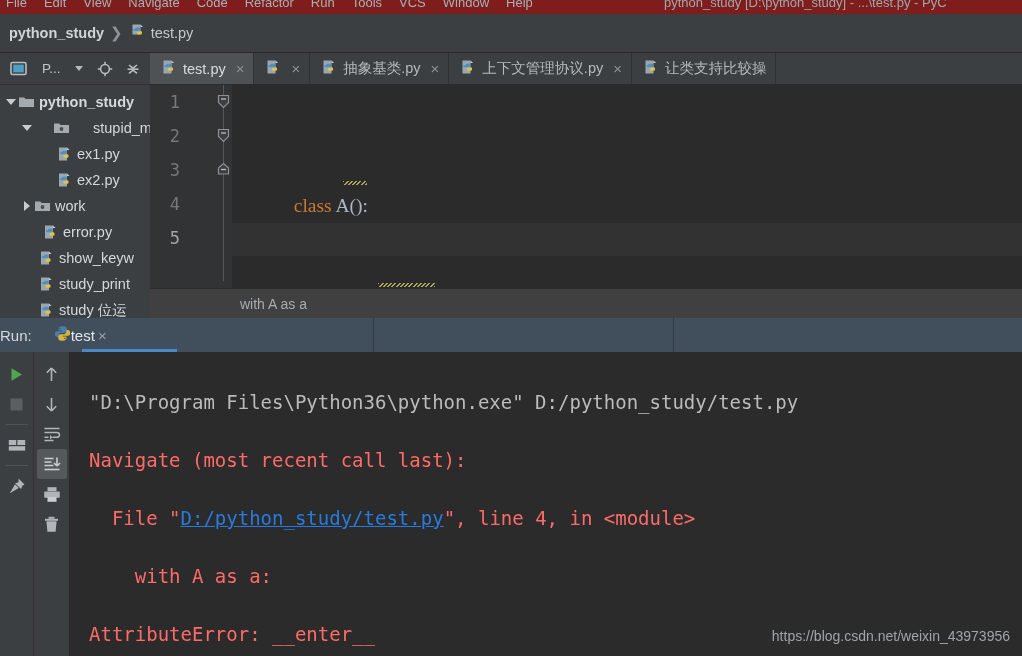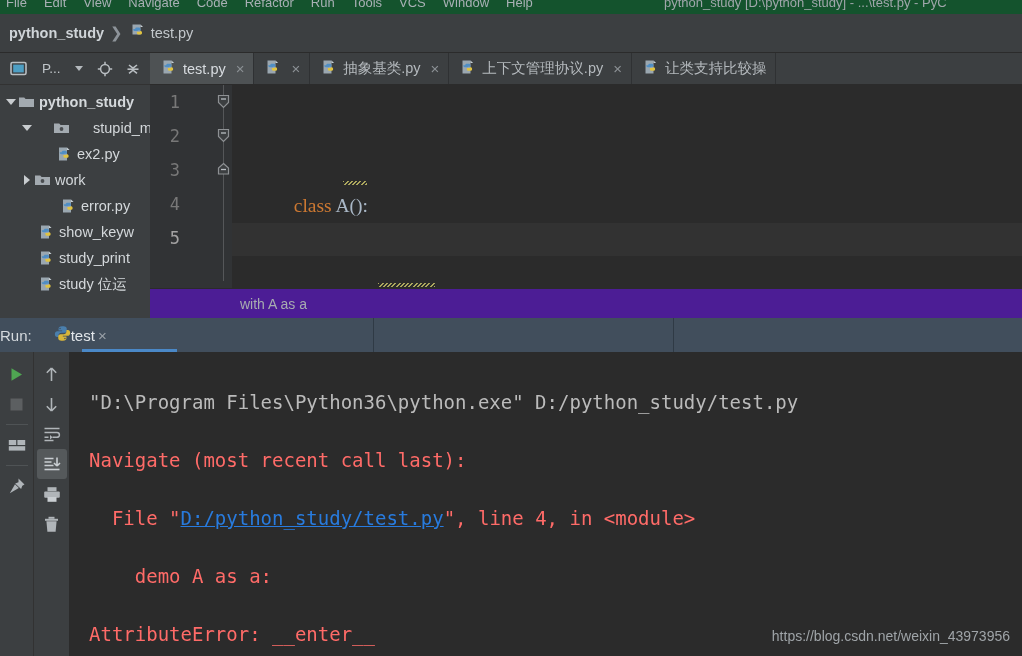--- a/index.html
+++ b/index.html
@@ -8,21 +8,21 @@
     overflow: hidden;
     background: #3c3f41;
     font-family: "Liberation Sans", sans-serif;
     -webkit-font-smoothing: antialiased;
   }
   .app { position: relative; width: 1022px; height: 656px; }
 
   
   .menubar {
     position: absolute; top: 0; left: 0; width: 1022px; height: 14px;
-    background: #14532d; overflow: hidden;
+    background: #7f1d1d; overflow: hidden;
   }
   .menu-items { position: absolute; top: -5px; left: 6px; display: flex; gap: 17px; }
   .menu-item {
     font-size: 13px; color: #a9b0b5; white-space: nowrap; line-height: 16px;
   }
   .win-title {
     position: absolute; top: -5px; left: 664px;
     font-size: 13px; color: #a0a6ab; white-space: nowrap; line-height: 16px;
   }
 
@@ -117,21 +117,21 @@
   .squig { position: absolute; height: 4px; bottom: 4px;
            background-image: repeating-linear-gradient(135deg, #b3ae60 0 1.4px, transparent 1.4px 3px);
            opacity: .95; }
   .sel-hl { background: #2f4d4c; }
   .paren-hl { color: #ffef4a; }
   .bulb {
     position: absolute; left: 47px; top: 6px; width: 16px; height: 18px;
   }
   .breadcrumb-bar {
     position: absolute; left: 0; bottom: 0; width: 100%; height: 30px;
-    background: #4c1d95; border-top: 1px solid #2b2b2b;
+    background: #404040; border-top: 1px solid #2b2b2b;
     display: flex; align-items: center; padding-left: 90px;
     font-size: 14px; color: #a7acb0;
   }
 
   
   .run-window {
     position: absolute; left: 0; top: 318px; right: 0; bottom: 0;
   }
   .run-header {
     position: absolute; top: 0; left: 0; right: 0; height: 34px;
@@ -258,20 +258,31 @@
           </span>
         <span class="ic">
           <svg width="17" height="14" viewBox="0 0 17 14">
               <path d="M1 2.5h5.2l1.4 1.6H16v8H1z" fill="#a3aab0"></path>
               <circle cx="8.5" cy="8" r="1.9" fill="#4a4d50"></circle>
             </svg>
         </span>
         <span>stupid_met</span>
       </div>
 
+      <div class="tree-row" style="padding-left:56px;">
+        <span class="ic">
+          <svg width="17" height="16" viewBox="0 0 16 16">
+              <path d="M2.5 1.5h8v13h-8z" fill="#9aa7b0"></path>
+              <path d="M10.5 1.5l2.6 2.6h-2.6z" fill="#c7d0d6"></path>
+              <path d="M5.2 6.2c0-1 .7-1.5 1.9-1.5h1.6c1 0 1.7.5 1.7 1.5v1.5H7.8v.5H4.9c-1 0-1.6-.6-1.6-1.6V6.2z" fill="#4f8ec4"></path>
+              <path d="M10.4 8.2c1 0 1.7.6 1.7 1.6v.5c0 1-.8 1.5-1.8 1.5H8.7c-1 0-1.8-.5-1.8-1.5V9h3.1v-.8z" fill="#e0c341"></path>
+            </svg>
+        </span>
+        <span>ex1.py</span>
+      </div>
 
       <div class="tree-row" style="padding-left:56px;">
         <span class="ic">
           <svg width="17" height="16" viewBox="0 0 16 16">
               <path d="M2.5 1.5h8v13h-8z" fill="#9aa7b0"></path>
               <path d="M10.5 1.5l2.6 2.6h-2.6z" fill="#c7d0d6"></path>
               <path d="M5.2 6.2c0-1 .7-1.5 1.9-1.5h1.6c1 0 1.7.5 1.7 1.5v1.5H7.8v.5H4.9c-1 0-1.6-.6-1.6-1.6V6.2z" fill="#4f8ec4"></path>
               <path d="M10.4 8.2c1 0 1.7.6 1.7 1.6v.5c0 1-.8 1.5-1.8 1.5H8.7c-1 0-1.8-.5-1.8-1.5V9h3.1v-.8z" fill="#e0c341"></path>
             </svg>
         </span>
@@ -284,21 +295,21 @@
           </span>
         <span class="ic">
           <svg width="17" height="14" viewBox="0 0 17 14">
               <path d="M1 2.5h5.2l1.4 1.6H16v8H1z" fill="#a3aab0"></path>
               <circle cx="8.5" cy="8" r="1.9" fill="#4a4d50"></circle>
             </svg>
         </span>
         <span>work</span>
       </div>
 
-      <div class="tree-row" style="padding-left:60px;">
+      <div class="tree-row" style="padding-left:42px;">
         <span class="ic">
           <svg width="17" height="16" viewBox="0 0 16 16">
               <path d="M2.5 1.5h8v13h-8z" fill="#9aa7b0"></path>
               <path d="M10.5 1.5l2.6 2.6h-2.6z" fill="#c7d0d6"></path>
               <path d="M5.2 6.2c0-1 .7-1.5 1.9-1.5h1.6c1 0 1.7.5 1.7 1.5v1.5H7.8v.5H4.9c-1 0-1.6-.6-1.6-1.6V6.2z" fill="#4f8ec4"></path>
               <path d="M10.4 8.2c1 0 1.7.6 1.7 1.6v.5c0 1-.8 1.5-1.8 1.5H8.7c-1 0-1.8-.5-1.8-1.5V9h3.1v-.8z" fill="#e0c341"></path>
             </svg>
         </span>
         <span>error.py</span>
       </div>
@@ -559,21 +570,21 @@
             <rect x="2" y="2.8" width="13" height="2" fill="#b0b5b9"></rect>
             <path d="M3.4 5.3h10.2l-1 10.4H4.4z" fill="#b0b5b9"></path>
           </svg>
         </div>
       </div>
 
       <div class="console">
 <div><span class="c-norm">"D:\Program Files\Python36\python.exe" D:/python_study/test.py</span></div>
 <div><span class="c-err">Navigate (most recent call last):</span></div>
 <div><span class="c-err">  File "</span><span class="c-link">D:/python_study/test.py</span><span class="c-err">", line 4, in &lt;module&gt;</span></div>
-<div><span class="c-err">    demo A as a:</span></div>
+<div><span class="c-err">    with A as a:</span></div>
 <div><span class="c-err">AttributeError: __enter__</span></div>
 
 
 
       </div>
 
       <div class="watermark">https://blog.csdn.net/weixin_43973956</div>
     </div>
   </div>
 

